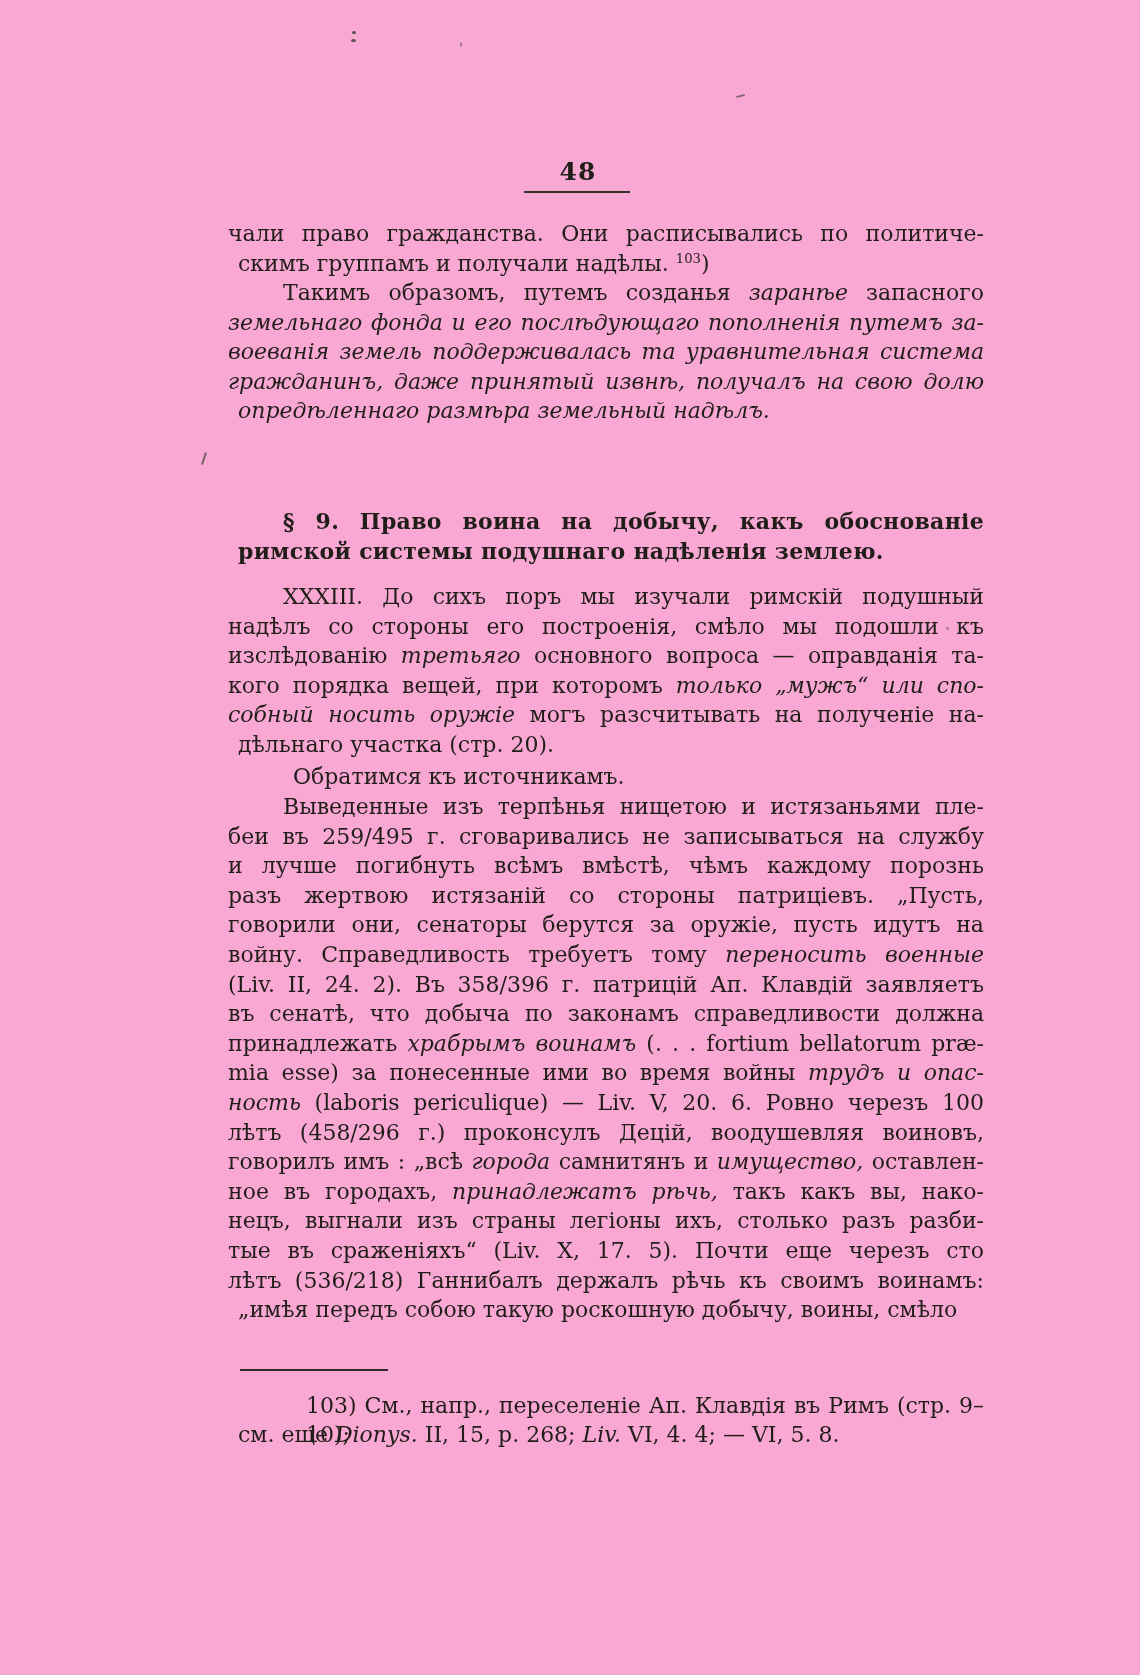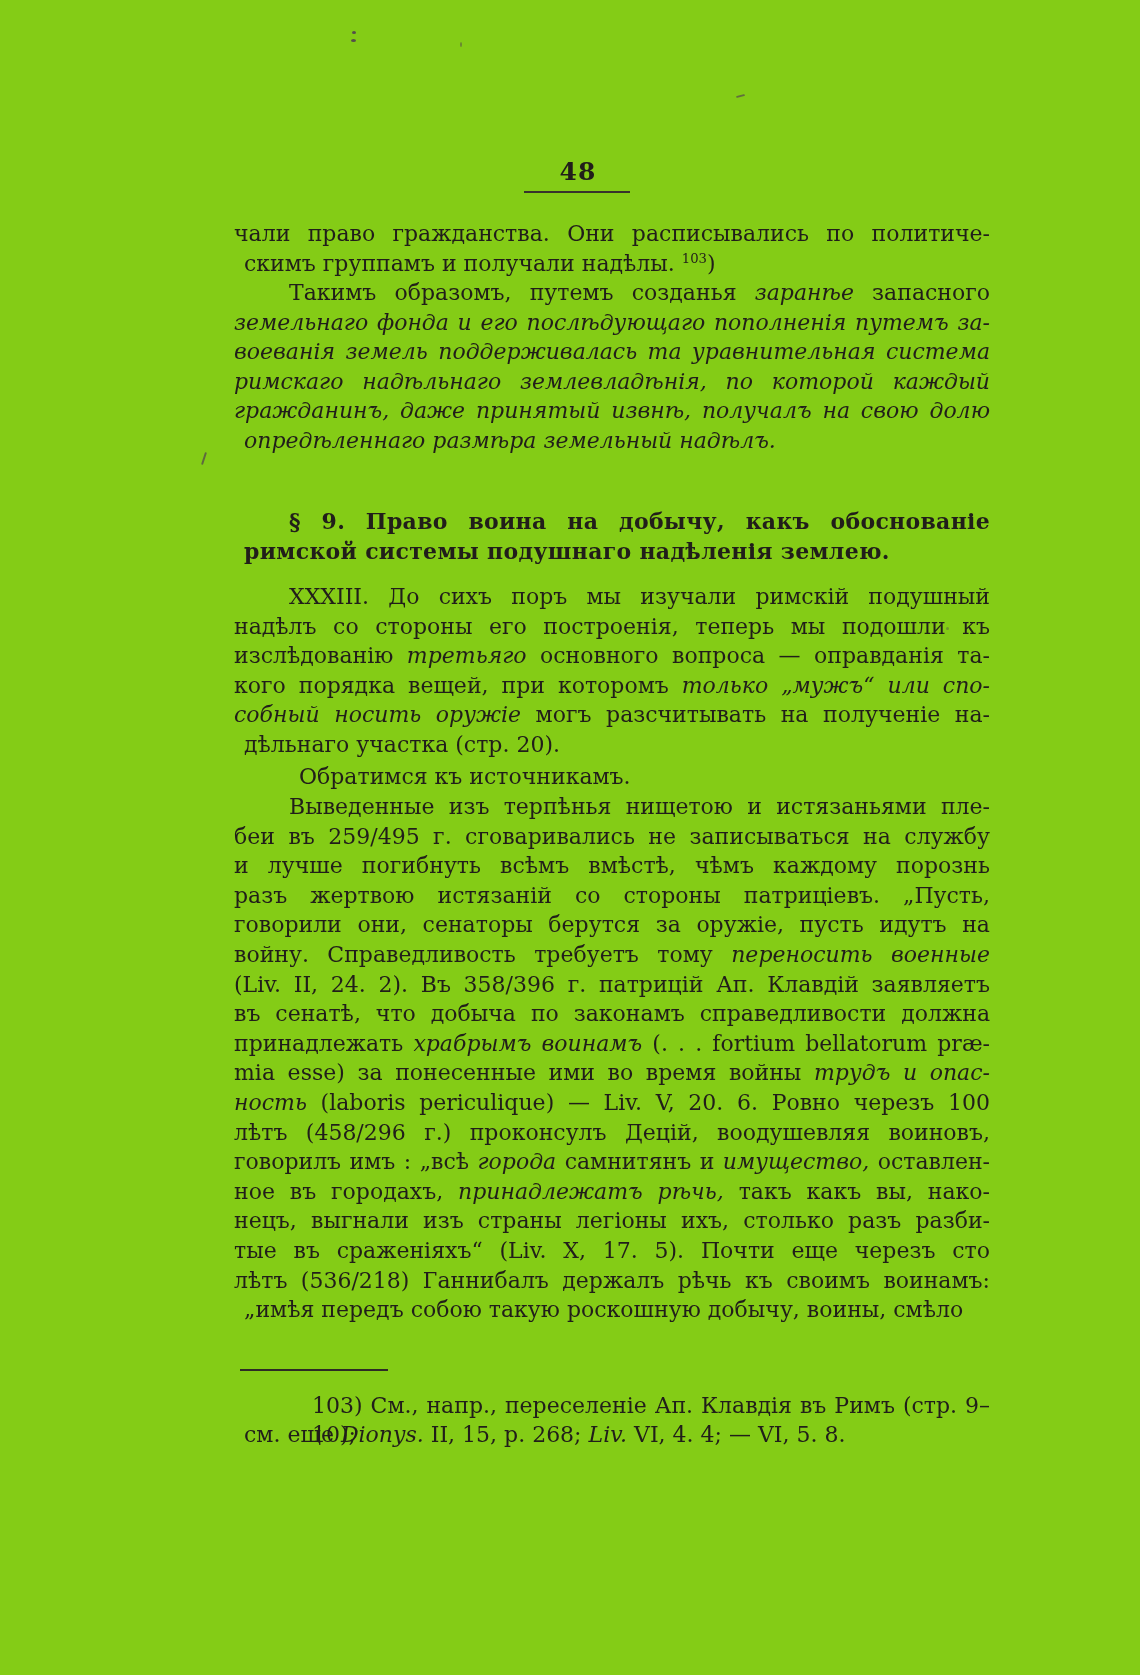--- a/index.html
+++ b/index.html
@@ -1,30 +1,30 @@
 <!DOCTYPE html>
 <html><head>
 <meta charset="utf-8">
 <style>
   html,body{margin:0;padding:0;background:#e8e6e1;}
   .page{
     position:relative;width:1140px;height:1675px;margin:0 auto;
-    background:#84cc16;overflow:hidden;
+    background:#f9a8d4;overflow:hidden;
     font-family:"DejaVu Serif","Liberation Serif",serif;
     color:#211e1a;
   }
   .pagenum{
     position:absolute;top:157px;left:463px;width:230px;
     text-align:center;font-weight:bold;font-size:25px;letter-spacing:1px;
   }
   .pagenum-rule{
     position:absolute;top:191px;left:524px;width:106px;height:2px;
     background:#37332c;
   }
-  .para{position:absolute;left:234px;width:756px;font-size:22px;}
+  .para{position:absolute;left:228px;width:756px;font-size:22px;}
   .line{
     height:29.6px;line-height:29.6px;
     text-align:justify;text-align-last:justify;
   }
   .line.indent{padding-left:55px;}
   .line.last{text-align-last:left;margin-left:10px;}
   .heading .line{font-weight:bold;letter-spacing:.3px;}
   .footnote{font-size:22px;}
   .footnote .line{height:29px;line-height:29px;}
   .footnote .line.indent{padding-left:78px;}
@@ -43,31 +43,30 @@
 
   <main id="text-main">
       <div class="para" style="top: 219px;">
         <div class="line"><span>чали право гражданства. Они расписывались по политиче-</span></div>
         <div class="line last"><span>скимъ группамъ и получали надѣлы. </span><span class="sup">103</span><span>)</span></div>
       </div>
       <div class="para" style="top: 278px;">
         <div class="line indent"><span>Такимъ образомъ, путемъ созданья </span><span class="it">заранѣе</span><span> запасного</span></div>
         <div class="line"><span class="it">земельнаго фонда и его послѣдующаго пополненія путемъ за-</span></div>
         <div class="line"><span class="it">воеванія земель поддерживалась та уравнительная система</span></div>
-        <div class="line"><span class="it">римскаго надѣльнаго землевладѣнія, по которой каждый</span></div>
         <div class="line"><span class="it">гражданинъ, даже принятый извнѣ, получалъ на свою долю</span></div>
         <div class="line last"><span class="it">опредѣленнаго размѣра земельный надѣлъ.</span></div>
       </div>
       <div class="para heading" style="top: 507px;">
         <div class="line indent"><span>§ 9. Право воина на добычу, какъ обоснованіе</span></div>
         <div class="line last"><span>римской системы подушнаго надѣленія землею.</span></div>
       </div>
       <div class="para" style="top: 582px;">
         <div class="line indent"><span>XXXIII. До сихъ поръ мы изучали римскій подушный</span></div>
-        <div class="line"><span>надѣлъ со стороны его построенія, теперь мы подошли къ</span></div>
+        <div class="line"><span>надѣлъ со стороны его построенія, смѣло мы подошли къ</span></div>
         <div class="line"><span>изслѣдованію </span><span class="it">третьяго</span><span> основного вопроса — оправданія та-</span></div>
         <div class="line"><span>кого порядка вещей, при которомъ </span><span class="it">только „мужъ“ или спо-</span></div>
         <div class="line"><span class="it">собный носить оружіе</span><span> могъ разсчитывать на полученіе на-</span></div>
         <div class="line last"><span>дѣльнаго участка (стр. 20).</span></div>
       </div>
       <div class="para" style="top: 762px;">
         <div class="line indent last"><span>Обратимся къ источникамъ.</span></div>
       </div>
       <div class="para" style="top: 792px;">
         <div class="line indent"><span>Выведенные изъ терпѣнья нищетою и истязаньями пле-</span></div>

